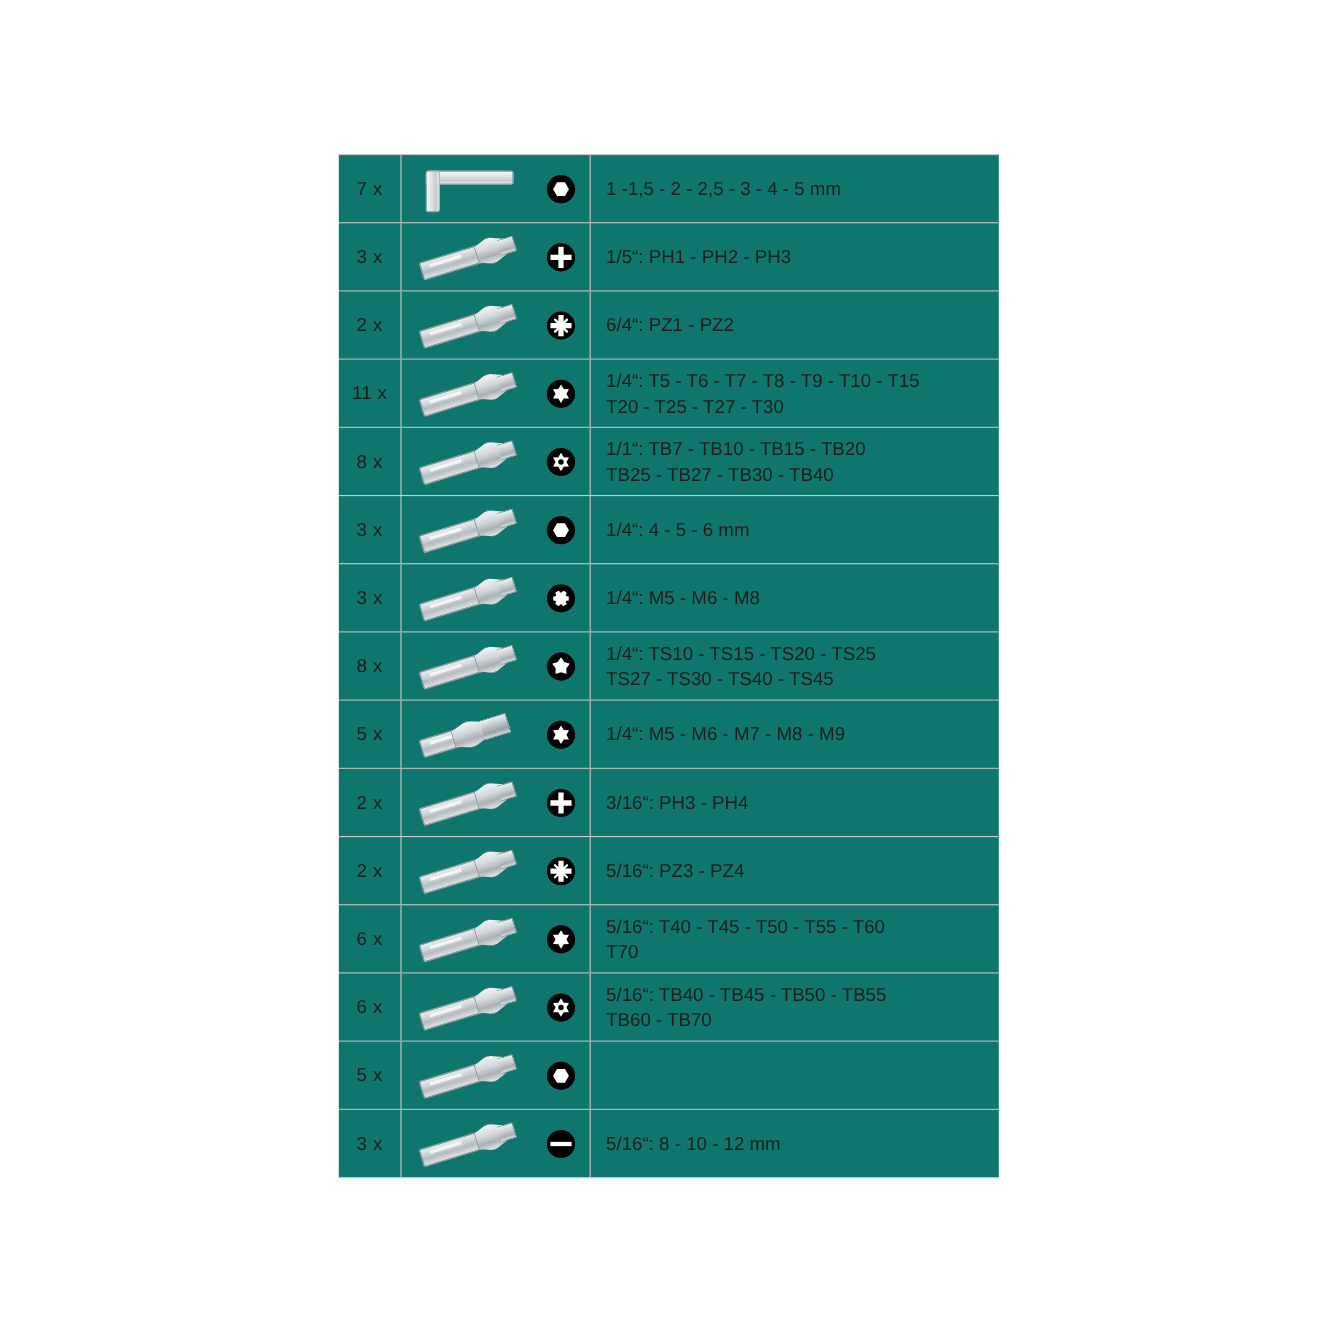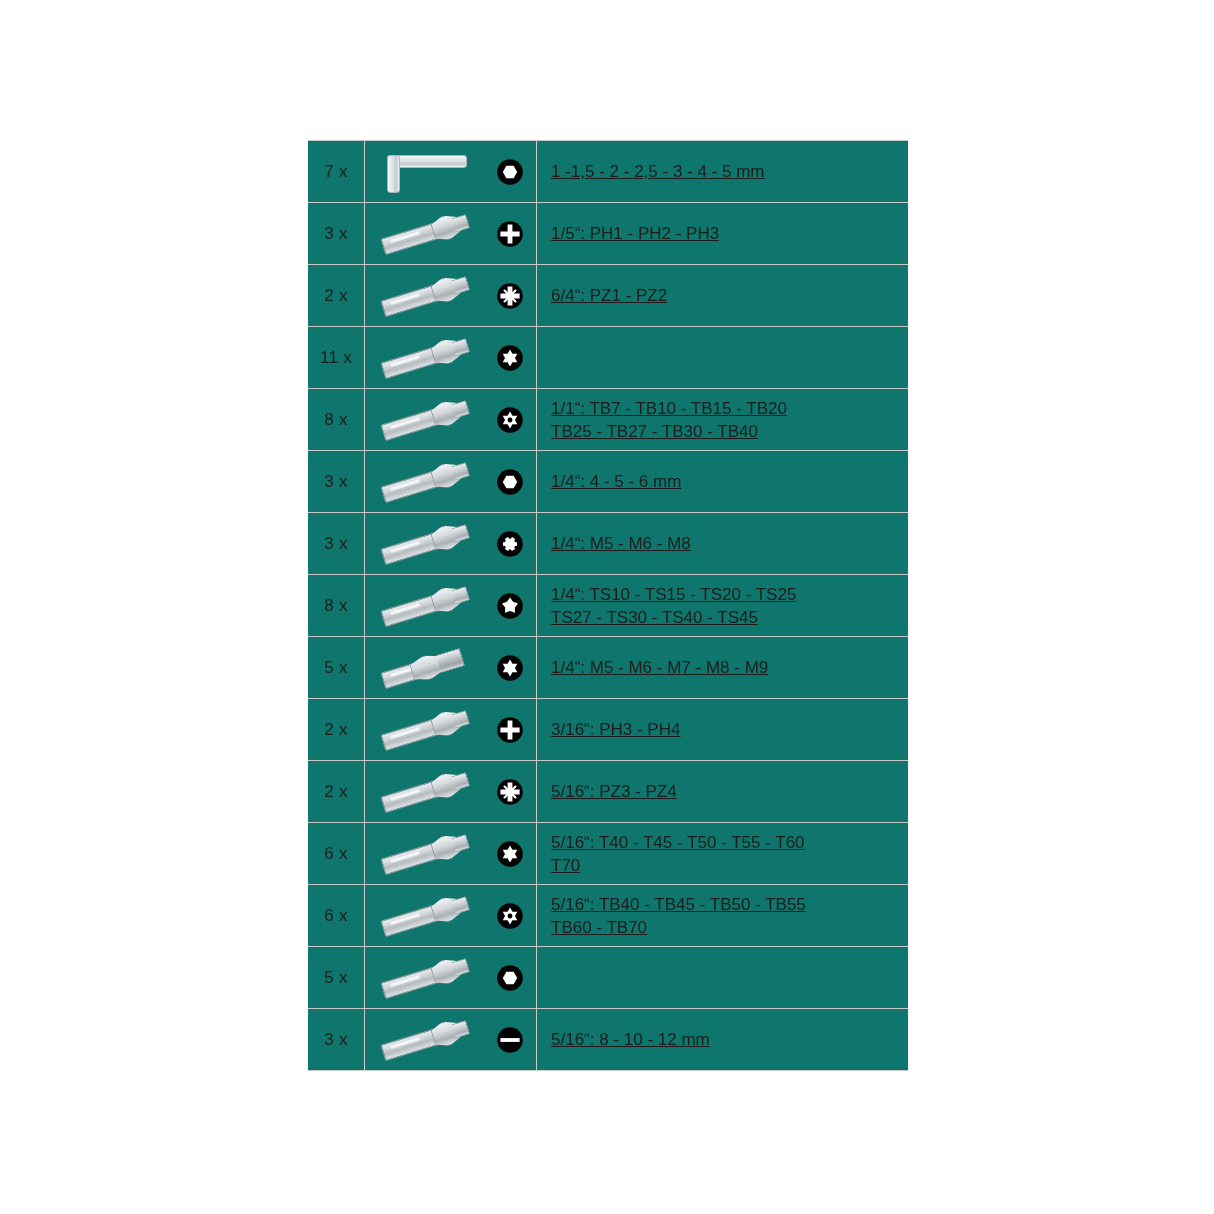--- a/index.html
+++ b/index.html
@@ -65,21 +65,20 @@
   .desc {
     flex: 1 1 auto;
     display: flex;
     align-items: center;
     padding-left: 14px;
     padding-right: 8px;
     font-size: 17px;
     line-height: 23px;
     color: #1d1d1b;
     white-space: pre-line;
-    text-decoration: underline;
   }
 
   
   .bit {
     position: relative;
     width: 86px;
     height: 26px;
     transform: rotate(-17deg);
   }
   .bit .shank {
@@ -225,20 +224,22 @@
           <span class="hex"></span>
           <span class="tip"></span>
         </span>
       </span>
       <span class="head">
         <svg class="glyph" viewBox="0 0 40 40">
           <circle cx="20" cy="20" r="16" fill="#000"></circle>
           <polygon fill="#fff" points="20.00,9.50 23.10,14.63 29.09,14.75 26.20,20.00 29.09,25.25 23.10,25.37 20.00,30.50 16.90,25.37 10.91,25.25 13.80,20.00 10.91,14.75 16.90,14.63"></polygon>
         </svg>
       </span>
+      <span class="desc">1/4“: T5 - T6 - T7 - T8 - T9 - T10 - T15
+T20 - T25 - T27 - T30</span>
     </div>
     <div class="row">
       <span class="qty">8 x</span>
       <span class="pic">
         <span class="bit long">
           <span class="shank"></span>
           <span class="hex"></span>
           <span class="tip"></span>
         </span>
       </span>

